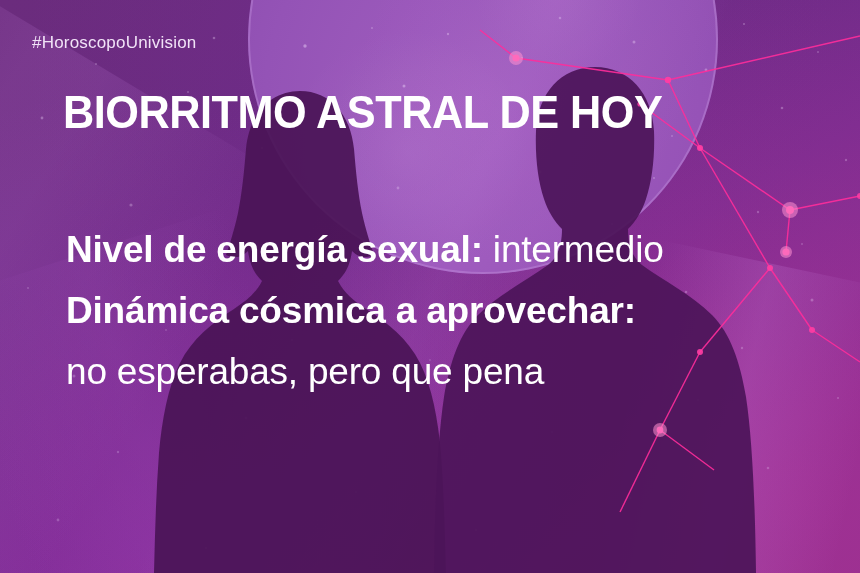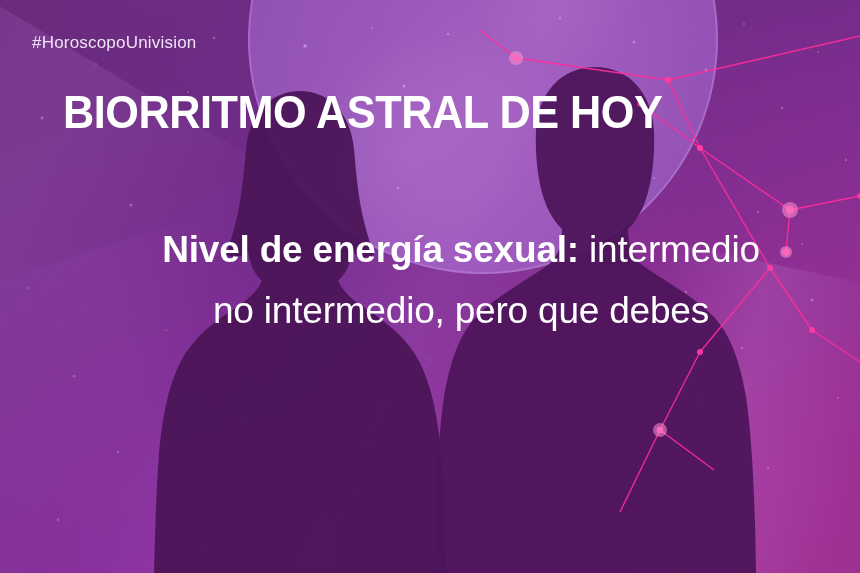--- a/index.html
+++ b/index.html
@@ -113,21 +113,20 @@
     letter-spacing:-0.5px;
     transform:scaleX(0.94);
     transform-origin:left center;
     white-space:nowrap;
   }
 
   #body-lines {
     position:absolute;
     left:66px; top:219px;
     width:790px;
-    text-align:center;
   }
   .bline {
     font-size:37px;
     line-height:61px;
     color:#ffffff;
     white-space:nowrap;
     letter-spacing:-0.2px;
   }
   .bline b { font-weight:bold; }
   .bline .reg { font-weight:400; }
@@ -284,17 +283,18 @@
   </svg>
 
   <div id="content">
 
     <div id="hashtag">#HoroscopoUnivision</div>
 
     <div id="title">BIORRITMO ASTRAL DE HOY</div>
 
     <div id="body-lines">
       <div class="bline"><b>Nivel de energía sexual:</b><span class="reg"> intermedio</span></div>
-      <div class="bline"><span class="reg">no intermedio, pero que debes</span></div>
+      <div class="bline"><b>Dinámica cósmica a aprovechar:</b></div>
+      <div class="bline"><span class="reg">no esperabas, pero que pena</span></div>
     </div>
 
   </div>
 </div>
 
 </body></html>

